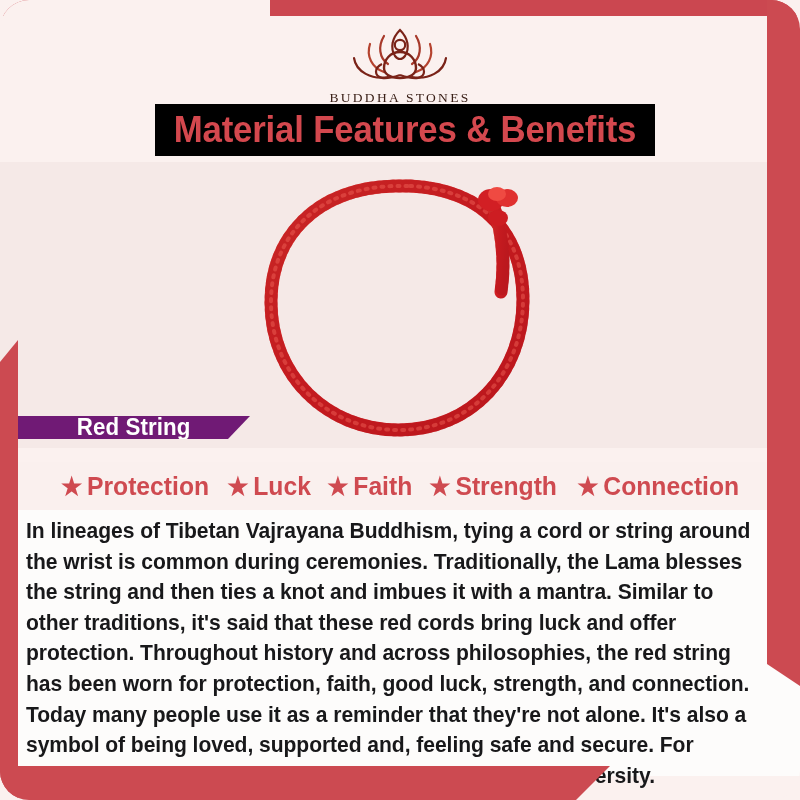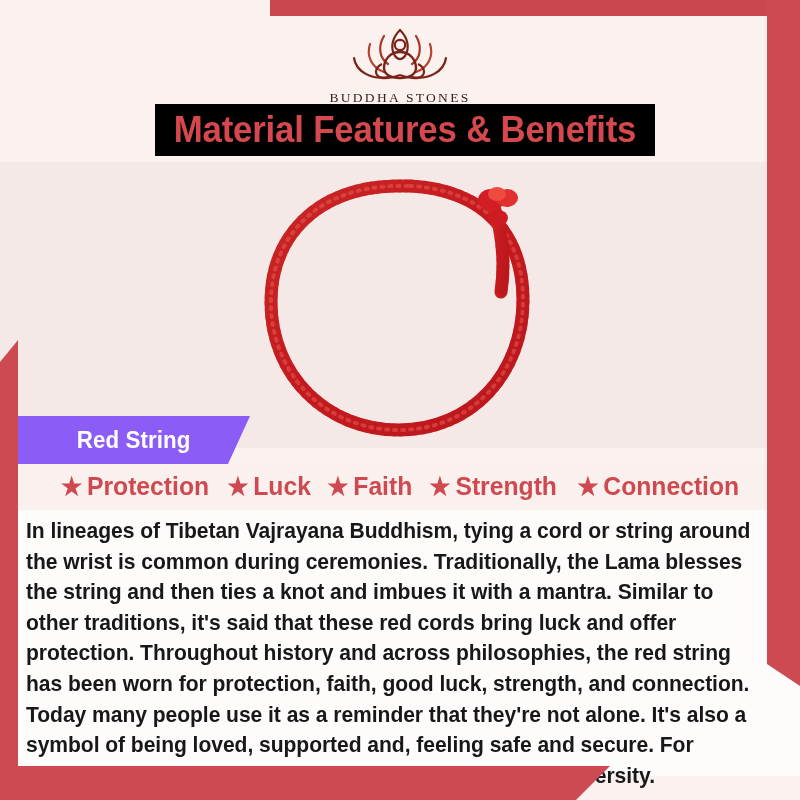--- a/index.html
+++ b/index.html
@@ -7,20 +7,21 @@
     width:800px;height:800px;
     font-family:"Liberation Sans","DejaVu Sans",sans-serif;
     background:#fbf1ef;
     overflow:hidden;
   }
   .poster{
     position:relative;
     width:800px;height:800px;
     background:#fbf1ef;
     overflow:hidden;
+    border-radius:29px;
   }
 
   
   .edge-top{
     position:absolute;left:0;top:0;width:800px;height:16px;
     background:#cb4750;z-index:4;
   }
   .edge-top-fade{
     position:absolute;left:0;top:0;width:270px;height:16px;
     background:#fbf1ef;z-index:5;
@@ -78,22 +79,22 @@
     position:absolute;left:0;top:162px;width:800px;height:286px;
     background:#f5e9e7;z-index:1;
   }
   .bracelet{
     position:absolute;left:50%;top:6px;transform:translateX(-50%);
     width:330px;height:280px;
   }
 
   
   .label-banner{
-    position:absolute;left:18px;top:416px;width:232px;height:48px;
-    background:#8b5cf6;z-index:6;
+    position:absolute;left:18px;top:416px;width:232px;height:23px;
+    background:#701a75;z-index:6;
     clip-path:polygon(0 0,100% 0,calc(100% - 22px) 100%,0 100%);
     display:flex;align-items:center;
   }
   .label-banner span{
     margin-left:57px;
     color:#ffffff;
     font-family:"Liberation Sans Narrow","Liberation Sans",sans-serif;
     font-weight:bold;font-size:23px;letter-spacing:0.1px;
     transform:scaleX(0.97);
   }

